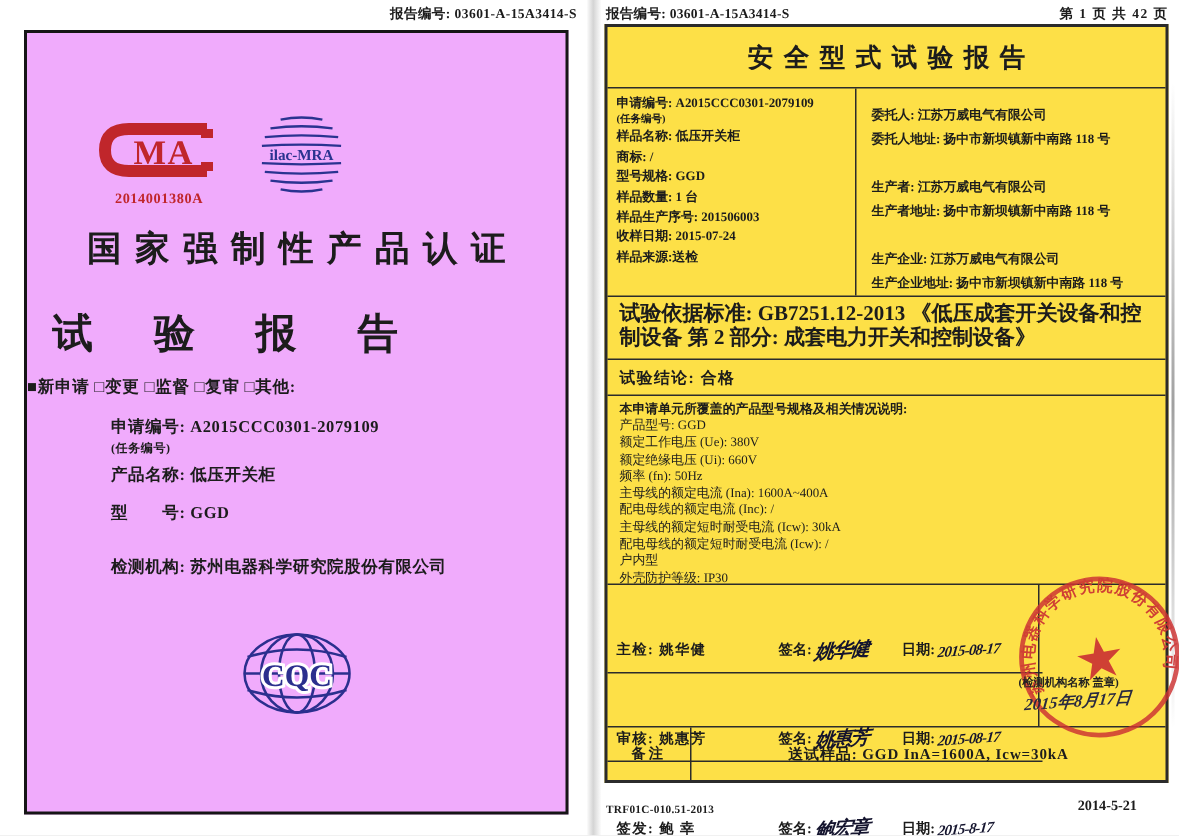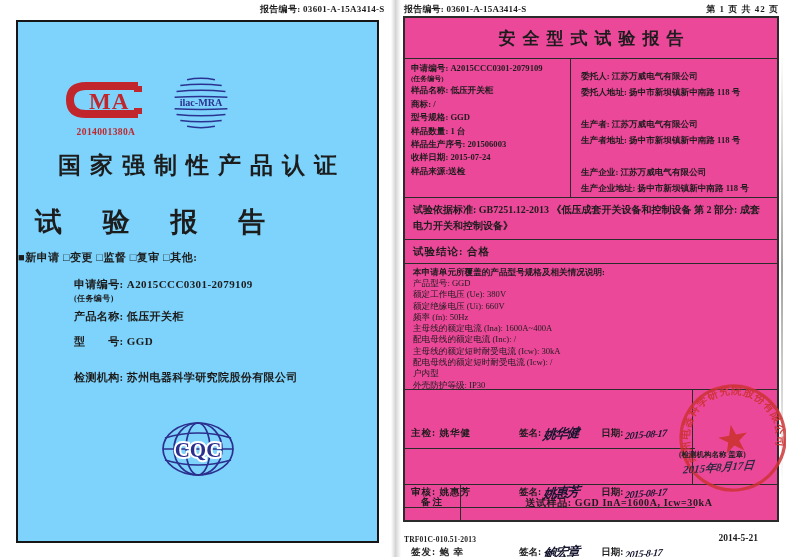--- a/index.html
+++ b/index.html
@@ -9,21 +9,21 @@
 
   
   .seam { position:absolute; left:391px; top:0; width:10px; height:557px;
           background:linear-gradient(90deg, rgba(255,255,255,0) 0%, rgba(160,160,160,.45) 45%, rgba(255,255,255,0) 100%); }
   .right-edge { position:absolute; left:781px; top:55px; width:2px; height:430px;
           background:linear-gradient(180deg, rgba(130,130,130,0), rgba(120,120,120,.7), rgba(130,130,130,0)); }
 
   
   .page-left { position:absolute; left:0; top:0; width:394px; height:557px; }
   .lp-report-no { position:absolute; top:3px; left:260px; font-size:9px; font-weight:700; letter-spacing:.3px; }
-  .lp-border { position:absolute; left:16px; top:20px; width:363px; height:523px; border:2px solid #161616; background:#7dd3fc; }
+  .lp-border { position:absolute; left:16px; top:20px; width:363px; height:523px; border:2px solid #161616; background:#f0abfc; }
 
   .cma-block { position:absolute; left:38px; top:56px; width:100px; text-align:center; }
   .cma-code { font-size:9.5px; font-weight:700; color:#c0262b; letter-spacing:.4px; margin-top:1px; }
   .ilac-block { position:absolute; left:152px; top:52px; width:62px; text-align:center; }
   .cnas-block { position:absolute; left:218px; top:58px; width:112px; text-align:center; }
   .cnas-sub1 { font-size:6.5px; color:#8a3030; letter-spacing:3px; margin-top:0px; font-weight:700; }
   .cnas-sub2 { font-size:8px; color:#2a3390; font-weight:700; letter-spacing:1px; }
 
   .lp-title1 { position:absolute; top:128px; left:0; width:100%; text-align:center;
                font-size:23px; font-weight:700; letter-spacing:9px; text-indent:9px; }
@@ -42,35 +42,35 @@
 
   .cqc-block { position:absolute; top:398px; left:0; width:100%; text-align:center; }
 
   
   .page-right { position:absolute; left:396px; top:0; width:390px; height:557px; }
   .rp-head { position:absolute; top:3px; left:8px; width:375px; display:flex; justify-content:space-between; }
   .rp-report-no { font-size:9px; font-weight:700; letter-spacing:.2px; }
   .rp-page-info { font-size:9px; font-weight:700; letter-spacing:1px; }
 
   .rt { position:absolute; left:7px; top:16px; width:376px; height:506px;
-        border:2px solid #2b2b2b; display:flex; flex-direction:column; background:#ec4899; }
+        border:2px solid #2b2b2b; display:flex; flex-direction:column; background:#fde047; }
   .rt-sec { border-bottom:1px solid #2b2b2b; position:relative; flex:none; }
   .rt-sec:last-child { border-bottom:none; flex:1; }
 
   .r-title { height:41px; display:flex; align-items:center; justify-content:center;
              font-size:17px; font-weight:700; letter-spacing:7px; text-indent:7px; }
 
   .r-info { height:139px; display:flex; }
   .col-sample { width:166px; border-right:1px solid #2b2b2b; padding:3px 5px 0 6px; }
   .col-sample .line { font-size:8.6px; line-height:13.4px; font-weight:600; white-space:nowrap; }
   .col-sample .line:nth-child(2) { font-size:7px; line-height:9px; }
   .col-party { flex:1; padding:9px 4px 0 10px; }
   .col-party .line { font-size:8.6px; line-height:16px; font-weight:600; white-space:nowrap; min-height:16px; }
 
-  .r-standard { height:42px; padding:4px 8px; font-size:10px; line-height:16px; font-weight:600; }
+  .r-standard { height:42px; padding:4px 8px; font-size:14px; line-height:16px; font-weight:600; }
   .r-conclusion { height:24px; padding:0 8px; display:flex; align-items:center; font-size:10.5px; font-weight:700; letter-spacing:1px; }
 
   .r-coverage { height:126px; padding:2px 8px; }
   .r-coverage .heading { font-size:8.6px; line-height:12px; font-weight:600; }
   .r-coverage .line { font-size:8.6px; line-height:11.3px; font-weight:400; white-space:nowrap; }
 
   .r-sign { height:95px; }
   .sig-rows { width:290px; }
   .sig-row { width:290px; height:31px; border-bottom:1px solid #2b2b2b; display:flex; align-items:center; padding:0 6px;margin-top:28px; }
   .sig-row:last-child { border-bottom:none; height:32px; }

